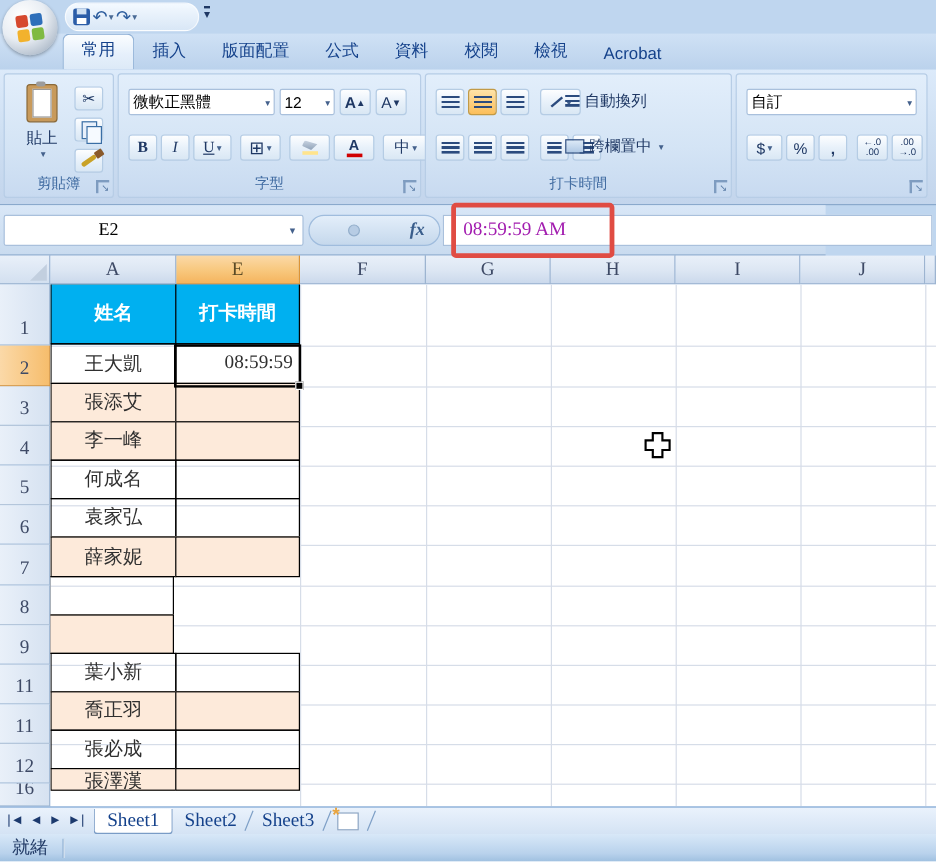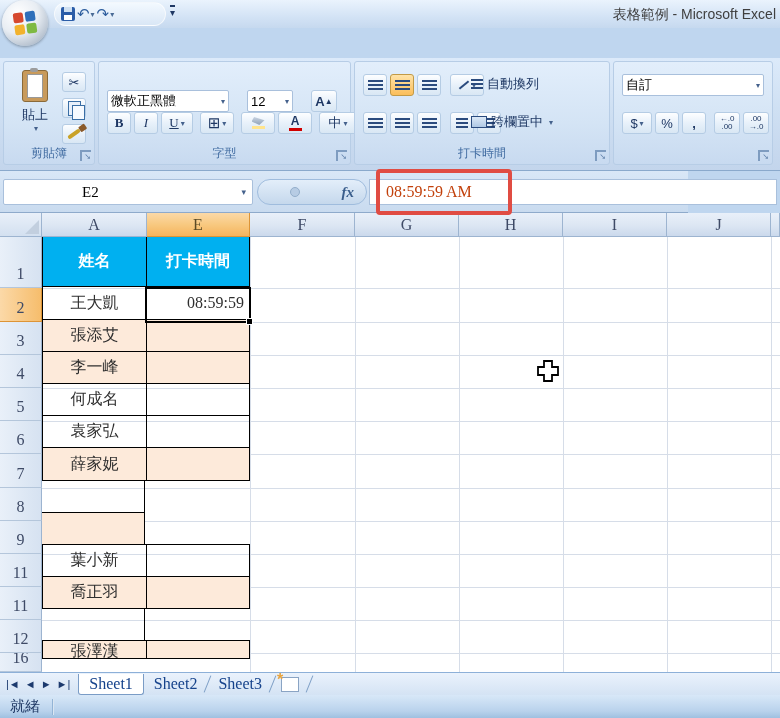--- a/index.html
+++ b/index.html
@@ -74,21 +74,21 @@
     display:flex;align-items:center;box-sizing:border-box;}
   .namebox .ref{margin-left:78px;flex:1;font-size:15px;color:#000;font-family:"Liberation Serif",serif;}
   .namebox .dd{margin-right:6px;font-size:9px;}
   .splitter{left:257px;top:8px;width:110px;height:26px;border-radius:13px;border:1px solid #9FBCDD;
     background:linear-gradient(#E3EEFA,#C5D8EC);display:flex;align-items:center;box-sizing:border-box;}
   .split-dot{width:8px;height:8px;border-radius:50%;background:#B7CCE4;border:1px solid #93AECB;margin-left:32px;}
   .fx{margin-left:auto;margin-right:12px;font-family:"Liberation Serif",serif;font-style:italic;font-weight:bold;
     font-size:15px;color:#3A5E8C;}
   .formula-field{left:369px;top:8px;width:408px;height:26px;background:#FFF;border:1px solid #A9C0DC;
     display:flex;align-items:center;box-sizing:border-box;}
-  .formula-field .val{margin-left:16px;font-family:"Liberation Serif",serif;font-size:16px;color:#c2410c;}
+  .formula-field .val{margin-left:16px;font-family:"Liberation Serif",serif;font-size:16px;color:#a21caf;}
   .red-box{left:376px;top:169px;width:136px;height:46px;border:4px solid #E04C43;border-radius:4px;z-index:30;box-sizing:border-box;}
 
   
   .corner{left:0;top:213px;width:42px;height:24px;background:linear-gradient(#E9F0F9,#D3E0F0);
     border-right:1px solid #9DB4D0;border-bottom:1px solid #9DB4D0;box-sizing:border-box;}
   .corner:after{content:"";position:absolute;right:2px;bottom:2px;border-left:14px solid transparent;border-bottom:14px solid #C2CFDF;}
   .colheaders{left:42px;top:213px;width:738px;height:24px;display:flex;}
   .ch{height:24px;display:flex;align-items:center;justify-content:center;
     background:linear-gradient(#E9F0F9,#DCE6F3 55%,#CBD9EC);border-right:1px solid #9DB4D0;border-bottom:1px solid #9DB4D0;
     font-family:"Liberation Serif",serif;font-size:16px;color:#3E4A66;box-sizing:border-box;}
@@ -128,23 +128,20 @@
   .statusbar{left:0;top:695px;width:780px;height:23px;
     background:linear-gradient(#D8E8F8,#B9D2EC 70%,#9FC0E0);display:flex;align-items:center;box-sizing:border-box;}
   .status-text{margin-left:10px;font-family:"Liberation Serif",serif;font-size:15px;color:#1F3864;}
   .status-div{width:1px;height:16px;background:#93B4D6;margin-left:12px;border-right:1px solid #FFFFFFAA;}
 </style>
 </head>
 <body>
 
 <div id="app">
 
-  <div class="abs titlebar">
-    <span class="abs title-text">表格範例 - Microsoft Excel</span>
-  </div>
 
   <div class="abs qat">
     <span class="qat-btn">
         <span class="floppy"></span>
       </span>
     <span class="qat-btn">
         <span>↶</span>
         <span class="qat-dd">▾</span>
       </span>
     <span class="qat-btn">
@@ -156,20 +153,30 @@
 
   <div class="abs orb">
     <span class="orb-logo">
       <span style="background:#D6492F"></span>
         <span style="background:#2E6FBA"></span>
       <span style="background:#F2B22D"></span>
         <span style="background:#7FBA42"></span>
     </span>
   </div>
 
+  <div class="abs tabstrip">
+    <div class="rtab active">常用</div>
+    <div class="rtab">插入</div>
+    <div class="rtab">版面配置</div>
+    <div class="rtab">公式</div>
+    <div class="rtab">資料</div>
+    <div class="rtab">校閱</div>
+    <div class="rtab">檢視</div>
+    <div class="rtab">Acrobat</div>
+  </div>
 
   <div class="abs ribbon">
 
     <div class="group" style="left:3px;width:92px;">
       <div class="paste-big">
         <span class="clipboard"></span>
         <span>貼上</span>
         <span class="dd">▾</span>
       </div>
       <div class="mini-col">
@@ -181,21 +188,21 @@
           </span>
         <span class="btn mini-btn">
             <span class="brush-ic"></span>
           </span>
       </div>
       <span class="group-label">剪貼簿</span>
       <span class="launcher">↘</span>
     </div>
 
     <div class="group" style="left:98px;width:253px;">
-      <div style="position:absolute;left:8px;top:12px;display:flex;gap:18px;align-items:center;margin-top:16px;">
+      <div style="position:absolute;left:8px;top:12px;display:flex;gap:4px;align-items:center;">
         <span class="combo" style="width:122px;height:22px;">
           <span>微軟正黑體</span>
           <span class="dd">▾</span>
         </span>
         <span class="combo" style="width:46px;height:22px;">
           <span>12</span>
           <span class="dd">▾</span>
         </span>
         <span class="btn" style="width:26px;height:22px;font-weight:bold;">
             <span>A</span>
@@ -405,20 +412,21 @@
       </div>
       <div class="trow">
         <div class="tcell name" style="height:33px;">葉小新</div>
         <div class="tcell time" style="height:33px;"></div>
       </div>
       <div class="trow">
         <div class="tcell name band" style="height:33px;">喬正羽</div>
         <div class="tcell time band" style="height:33px;"></div>
       </div>
       <div class="trow">
+        <div class="tcell name" style="height:33px;">張必成</div>
         <div class="tcell time" style="height:33px;"></div>
       </div>
       <div class="trow">
         <div class="tcell name band" style="height:19px;align-items:flex-start;">張澤漢</div>
         <div class="tcell time band" style="height:19px;"></div>
       </div>
     </div>
 
     <div class="sel-box"></div>
 

